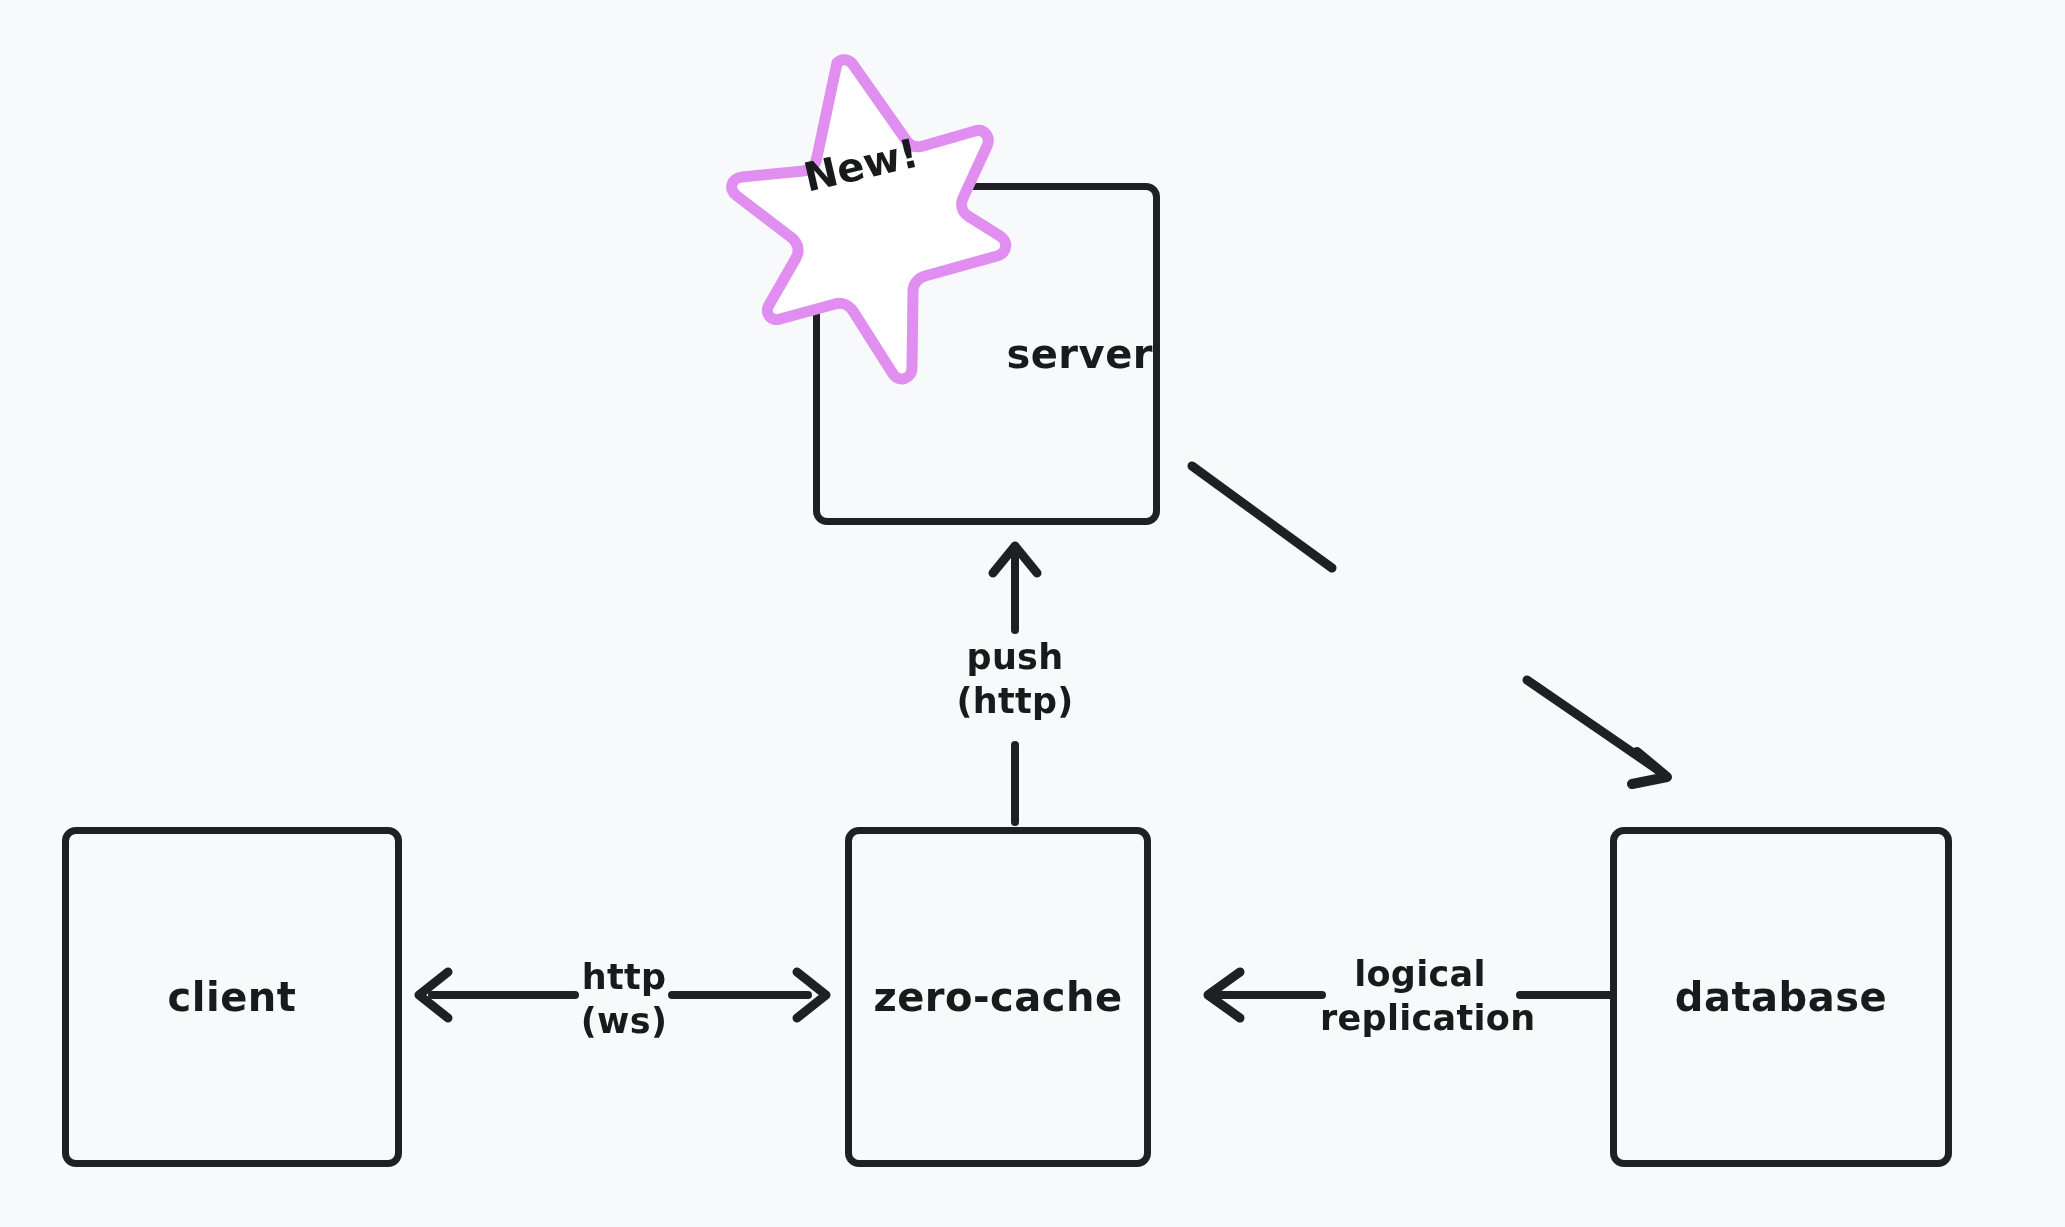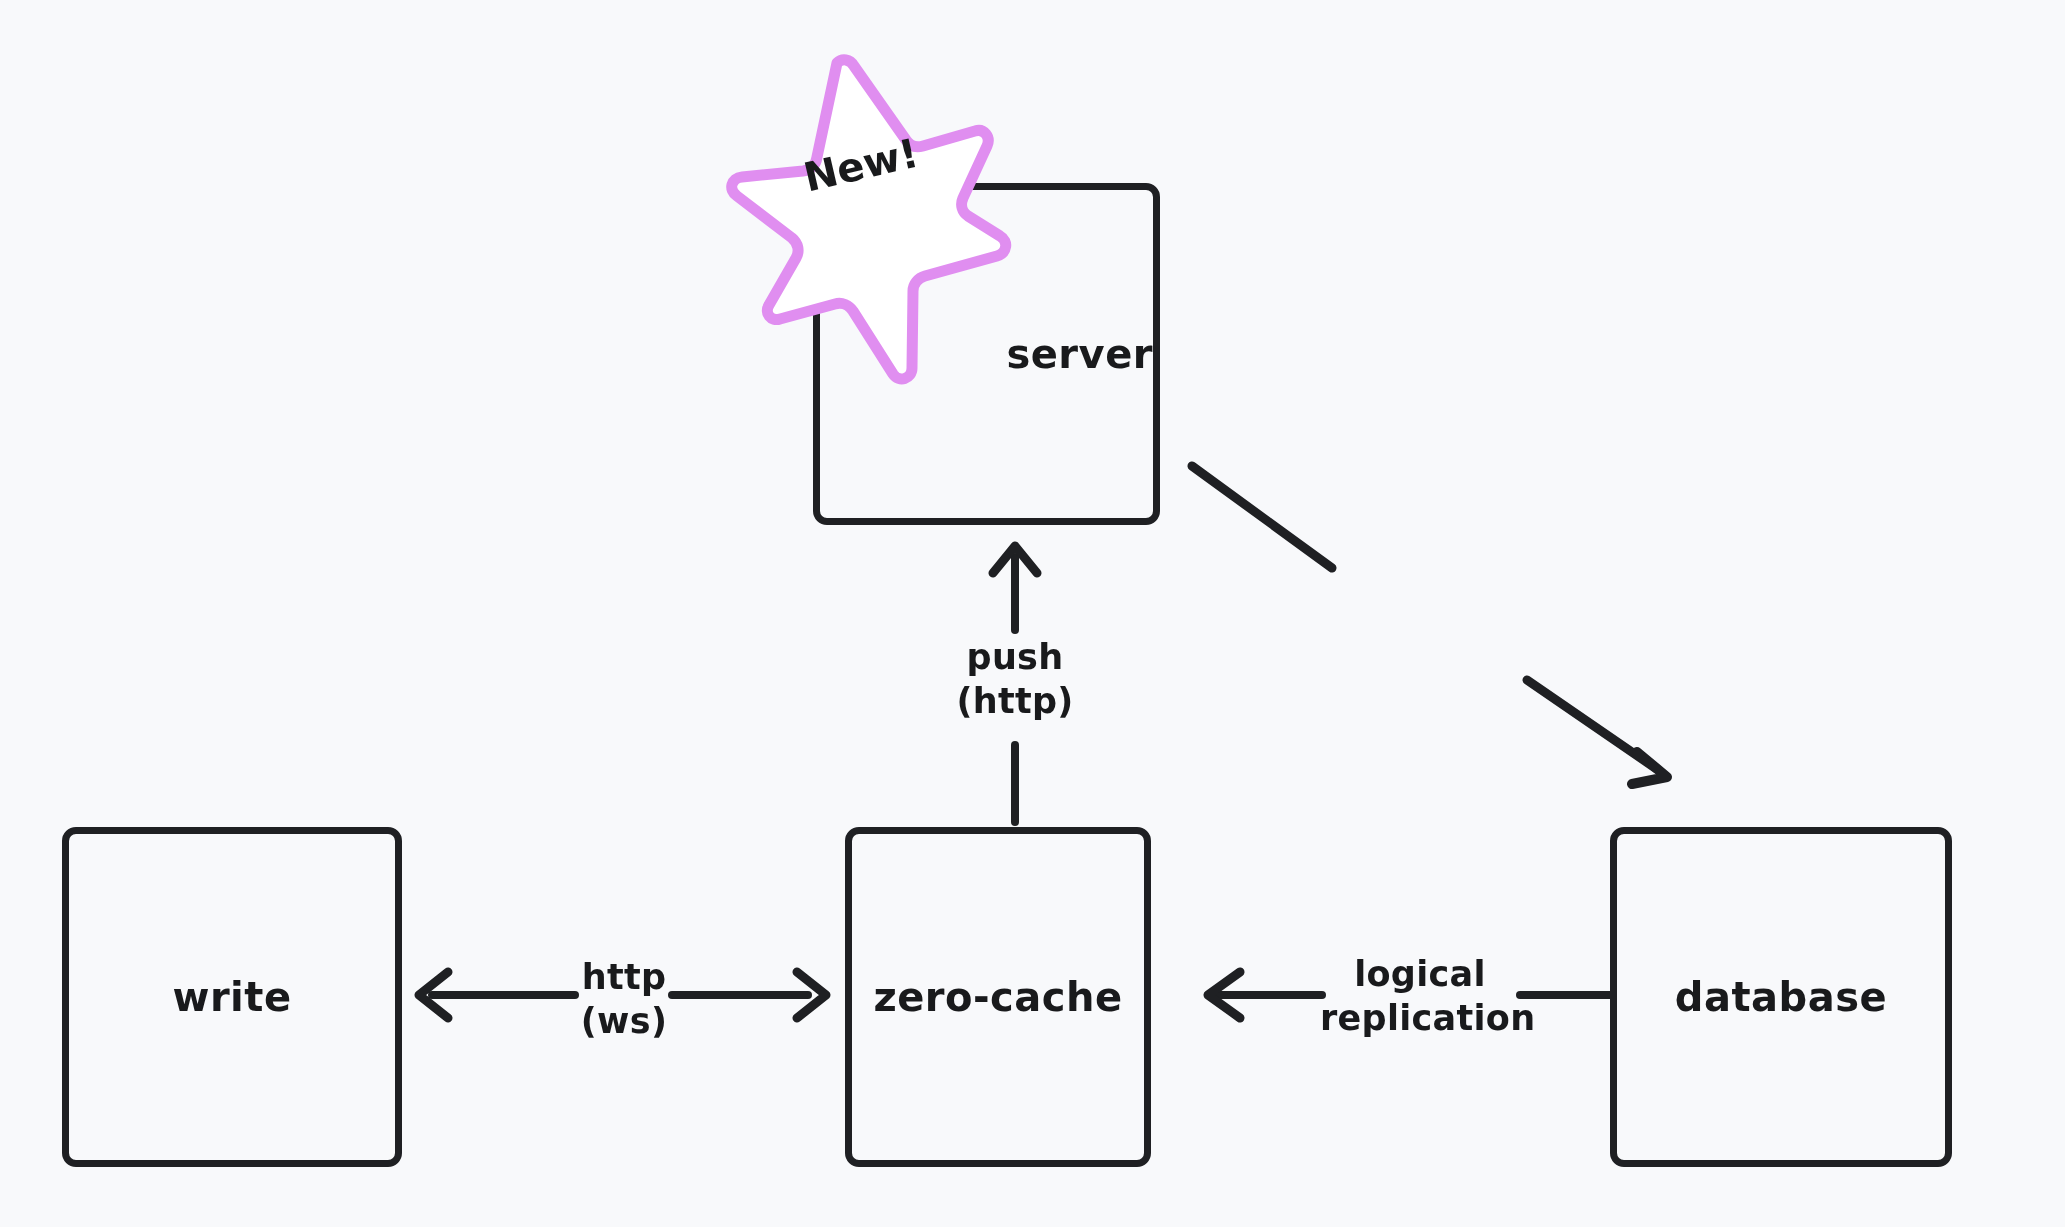--- a/index.html
+++ b/index.html
@@ -98,21 +98,21 @@
       <line x1="1322" y1="995" x2="1212" y2="995" stroke="#1f2023" stroke-width="8" stroke-linecap="round"></line>
       <path d="M 1240 972 L 1208 995 L 1240 1018" fill="none" stroke="#1f2023" stroke-width="9" stroke-linecap="round" stroke-linejoin="round"></path>
     </g>
   </svg>
 
   <div class="node" style="left:813px; top:183px; width:347px; height:342px;justify-content:flex-end;">
     <span class="node-label">server</span>
   </div>
 
   <div class="node" style="left:62px; top:827px; width:340px; height:340px;">
-    <span class="node-label">write</span>
+    <span class="node-label">client</span>
   </div>
 
   <div class="node" style="left:845px; top:827px; width:306px; height:340px;">
     <span class="node-label">zero-cache</span>
   </div>
 
   <div class="node" style="left:1610px; top:827px; width:342px; height:340px;">
     <span class="node-label">database</span>
   </div>
 

